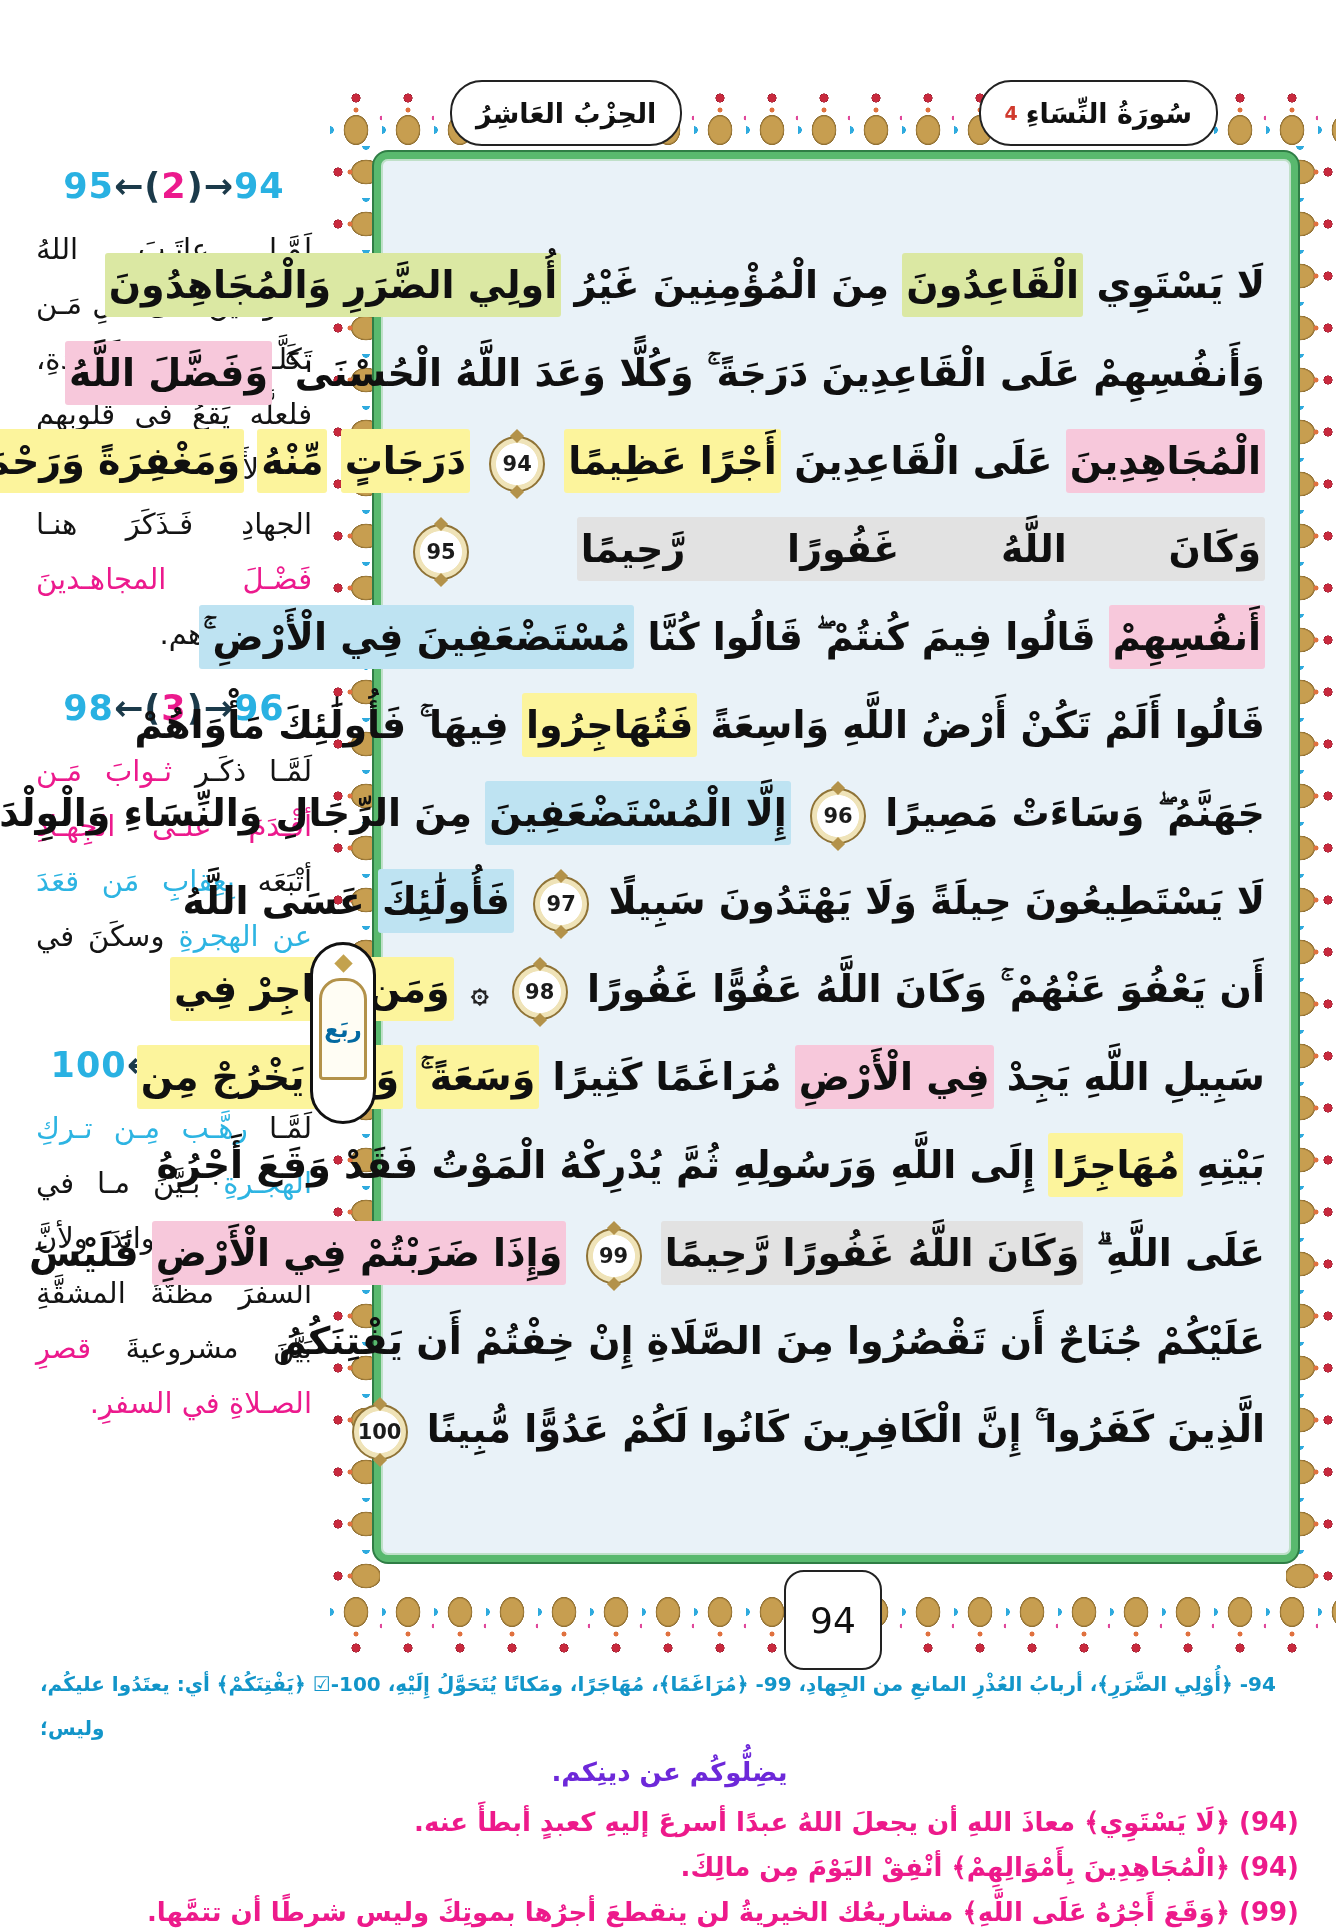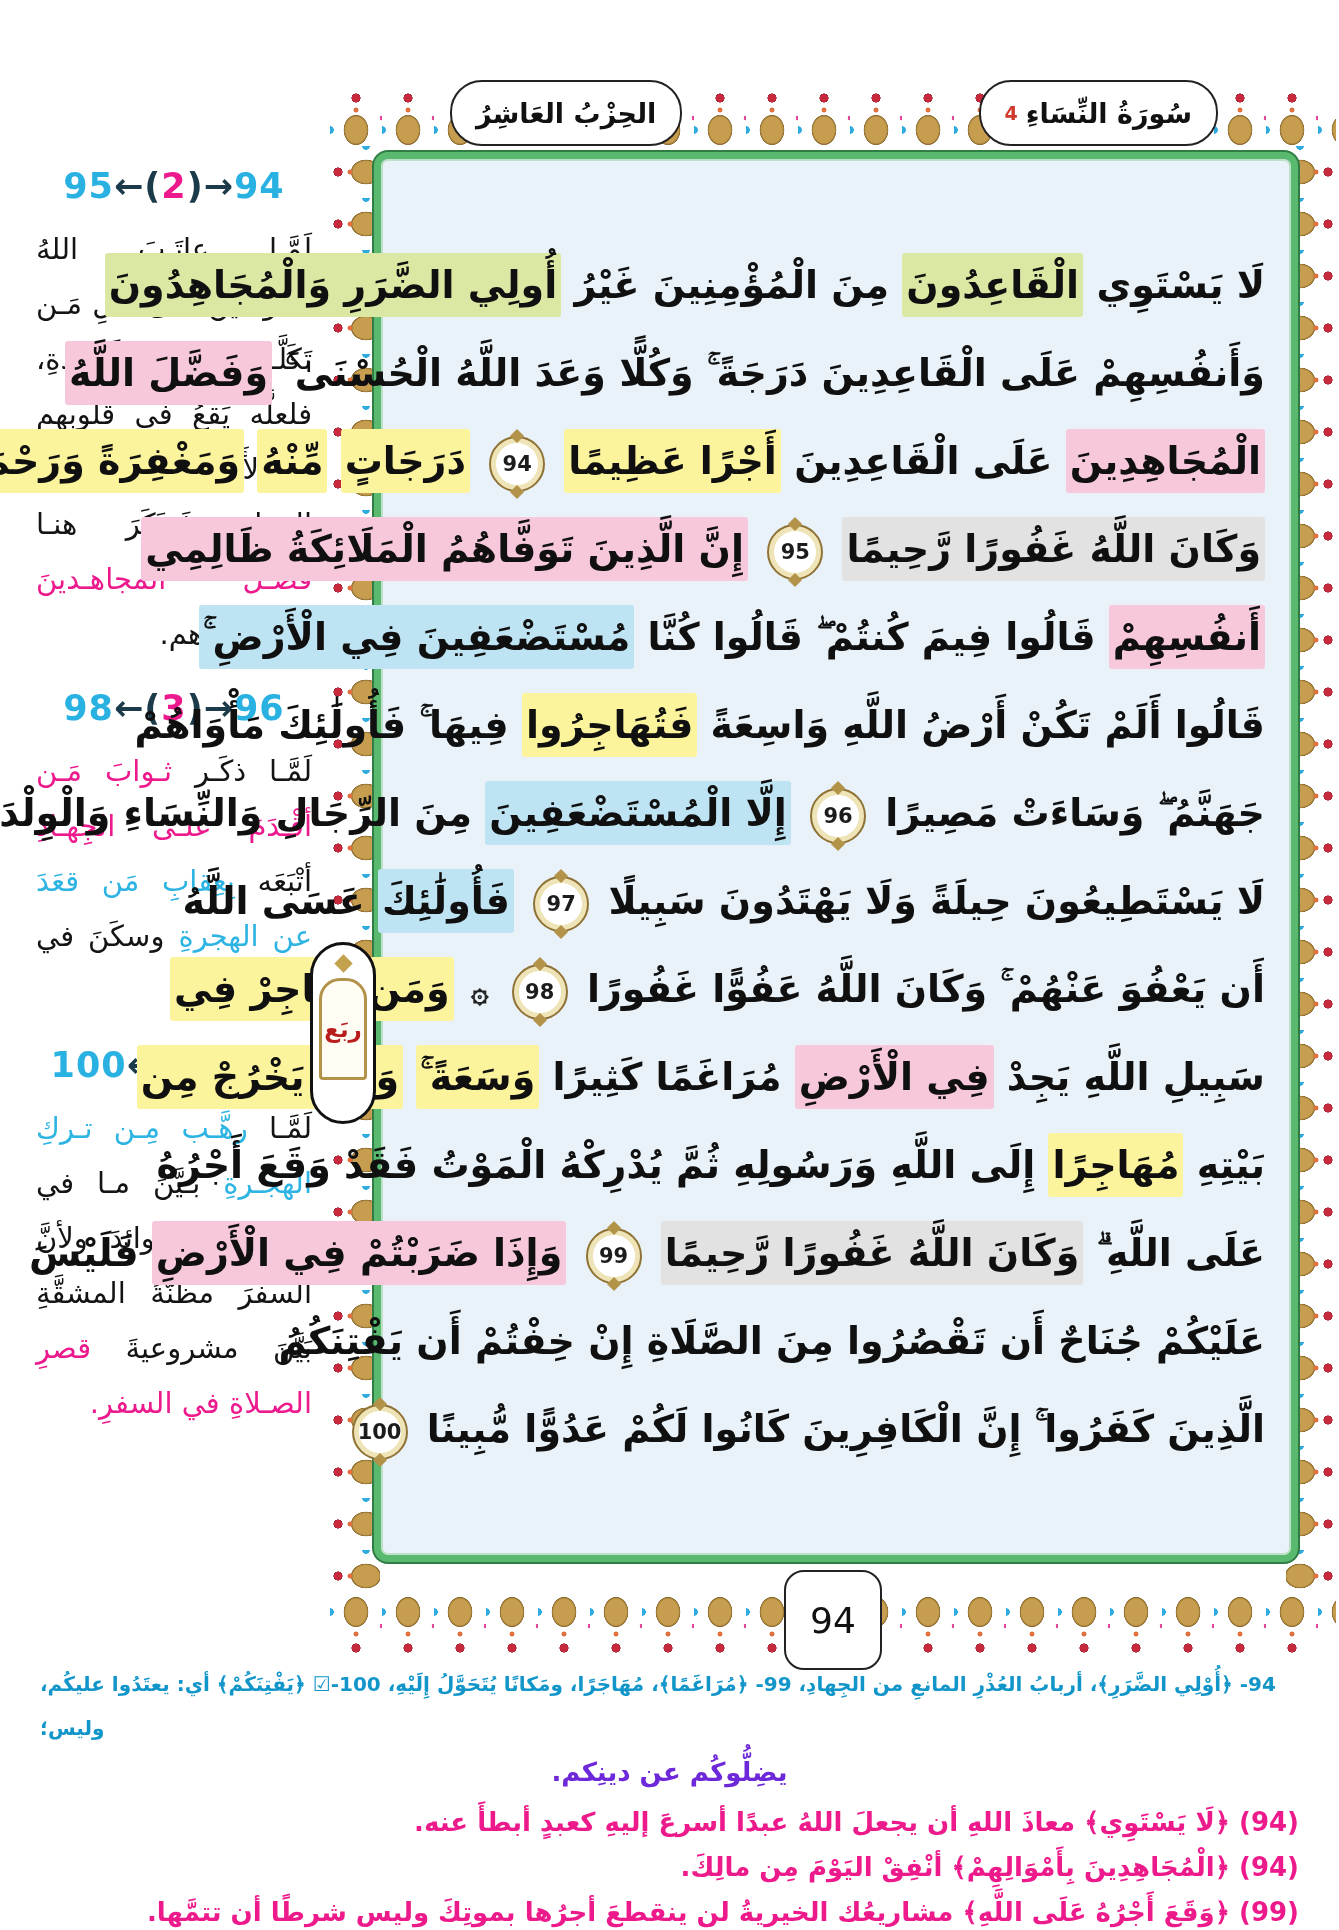--- a/index.html
+++ b/index.html
@@ -85,21 +85,21 @@
   .vmark::before{top:-7px;} .vmark::after{bottom:-7px;}
   .rubstar{font-size:30px;color:#222;vertical-align:middle;margin:0 4px;}
 
   
   .rub-pill{position:absolute;left:-20px;top:852px;width:66px;height:182px;background:#fff;
             border:3px solid #111;border-radius:34px;z-index:4;display:flex;flex-direction:column;
             align-items:center;padding-top:12px;box-sizing:border-box;}
   .rub-pill .gem{width:13px;height:13px;background:#c3a24e;transform:rotate(45deg);margin-bottom:8px;}
   .rub-pill .arch{width:42px;height:96px;border:3px solid #b3924a;border-radius:21px 21px 4px 4px;
             display:flex;align-items:center;justify-content:center;background:#fffdf4;}
-  .rub-pill .arch span{font-size:23px;font-weight:bold;color:#b91c1c;}
+  .rub-pill .arch span{font-size:23px;font-weight:bold;color:#0369a1;}
 
   
   .page-tab{position:absolute;left:50%;transform:translateX(-50%);bottom:-14px;width:94px;height:96px;
             background:#fff;border:2px solid #222;border-radius:20px;display:flex;align-items:center;
             justify-content:center;font-size:36px;color:#111;z-index:3;}
 
   
   .footnotes{position:absolute;left:40px;right:40px;top:1662px;}
   .fn-teal{color:#1295c9;font-weight:bold;font-size:20px;line-height:44px;text-align:left;}
   .fn-teal-2{color:#6d28d9;font-weight:bold;font-size:26px;line-height:44px;text-align:center;margin-bottom:6px;}
@@ -142,21 +142,21 @@
 
     <div class="gbox">
       <div class="qlines" id="qlines">
           <div class="qline"><span>لَا يَسْتَوِي</span> <span class="hl hl-green">الْقَاعِدُونَ</span> <span>مِنَ الْمُؤْمِنِينَ غَيْرُ</span> <span class="hl hl-green">أُولِي الضَّرَرِ وَالْمُجَاهِدُونَ</span></div>
           <div class="qline"><span>وَأَنفُسِهِمْ عَلَى الْقَاعِدِينَ دَرَجَةً ۚ وَكُلًّا وَعَدَ اللَّهُ الْحُسْنَىٰ ۚ</span> <span class="hl hl-pink">وَفَضَّلَ اللَّهُ</span></div>
           <div class="qline"><span class="hl hl-pink">الْمُجَاهِدِينَ</span> <span>عَلَى الْقَاعِدِينَ</span> <span class="hl hl-yellow">أَجْرًا عَظِيمًا</span> <span class="vmark">
               <i>94</i>
             </span> <span class="hl hl-yellow">دَرَجَاتٍ</span> <span class="hl hl-yellow">مِّنْهُ</span> <span class="hl hl-yellow">وَمَغْفِرَةً وَرَحْمَةً ۚ</span></div>
           <div class="qline"><span class="hl hl-gray">وَكَانَ اللَّهُ غَفُورًا رَّحِيمًا</span> <span class="vmark">
               <i>95</i>
-            </span> <span class="hl hl-pink">إِنَّ الَّذِينَ تَوَفَّاهُمُ الْمَلَائِكَةُ ظَالِمِي</span></div>
+            </span> </div>
           <div class="qline"><span class="hl hl-pink">أَنفُسِهِمْ</span> <span>قَالُوا فِيمَ كُنتُمْ ۖ قَالُوا كُنَّا</span> <span class="hl hl-blue">مُسْتَضْعَفِينَ فِي الْأَرْضِ ۚ</span></div>
           <div class="qline"><span>قَالُوا أَلَمْ تَكُنْ أَرْضُ اللَّهِ وَاسِعَةً</span> <span class="hl hl-yellow">فَتُهَاجِرُوا</span> <span>فِيهَا ۚ فَأُولَٰئِكَ مَأْوَاهُمْ</span></div>
           <div class="qline"><span>جَهَنَّمُ ۖ وَسَاءَتْ مَصِيرًا</span> <span class="vmark">
               <i>96</i>
             </span> <span class="hl hl-blue">إِلَّا الْمُسْتَضْعَفِينَ</span> <span>مِنَ الرِّجَالِ وَالنِّسَاءِ وَالْوِلْدَانِ</span></div>
           <div class="qline"><span>لَا يَسْتَطِيعُونَ حِيلَةً وَلَا يَهْتَدُونَ سَبِيلًا</span> <span class="vmark">
               <i>97</i>
             </span> <span class="hl hl-blue">فَأُولَٰئِكَ</span> <span>عَسَى اللَّهُ</span></div>
           <div class="qline"><span>أَن يَعْفُوَ عَنْهُمْ ۚ وَكَانَ اللَّهُ عَفُوًّا غَفُورًا</span> <span class="vmark">
               <i>98</i>

